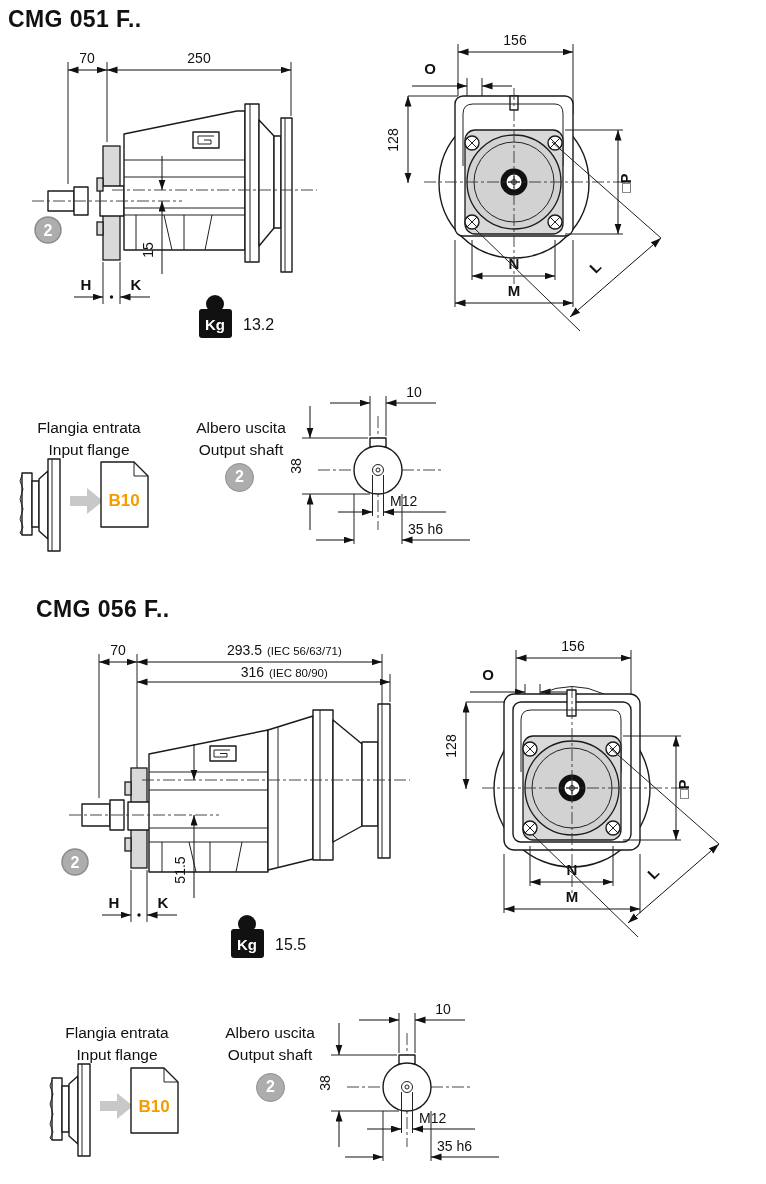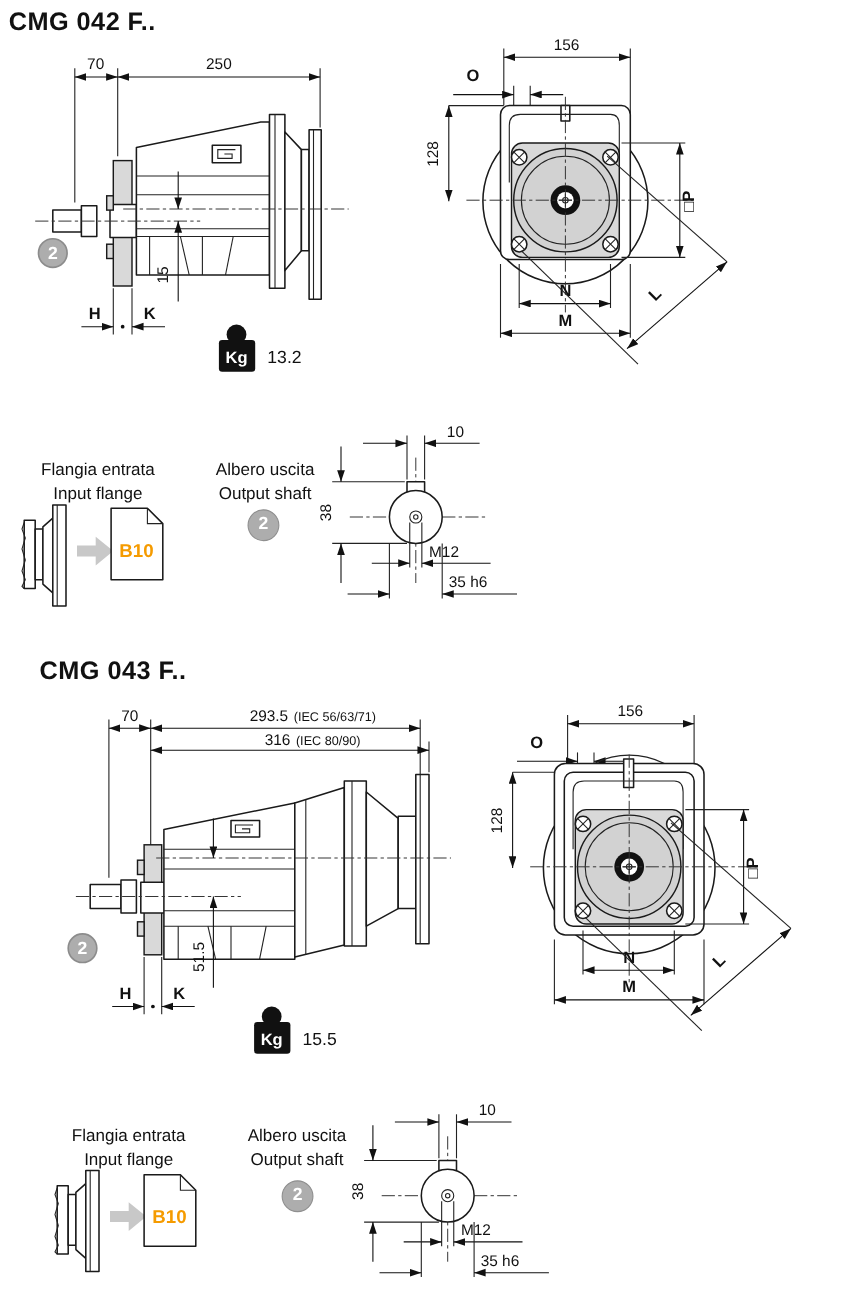--- a/index.html
+++ b/index.html
@@ -26,21 +26,21 @@
   .gry{fill:#d9d9d9;stroke:#1a1a1a;stroke-width:1.3}
   .gry2{fill:#d2d2d2;stroke:#1a1a1a;stroke-width:1.3}
   .tn{fill:none;stroke:#222;stroke-width:1}
   .dm{fill:none;stroke:#111;stroke-width:1}
   .cl{fill:none;stroke:#333;stroke-width:.9;stroke-dasharray:12 3 3 3}
   .blk{fill:#111;stroke:none}
 </style>
 </head>
 <body>
 
-<div class="abs title" style="left:8px;top:6px">CMG 042 F..</div>
+<div class="abs title" style="left:8px;top:6px">CMG 051 F..</div>
 
 <svg style="left:12px;top:42px" width="310" height="312" viewBox="0 0 310 312">
   <defs>
     <marker id="aS1" markerWidth="11" markerHeight="8" refX="10.5" refY="3.5" orient="auto-start-reverse" markerUnits="userSpaceOnUse">
       <path d="M0,0 L10.5,3.5 L0,7 Z" fill="#111"></path>
     </marker>
   </defs>
 
   <line class="tn" x1="56" y1="20" x2="56" y2="142"></line>
   <line class="tn" x1="95" y1="20" x2="95" y2="100"></line>
@@ -236,21 +236,21 @@
   <line class="dm" x1="105.5" y1="130" x2="168" y2="130" marker-start="url(#aO1)"></line>
   <text class="t14" x="112" y="124">M12</text>
 
   <line class="tn" x1="76" y1="112" x2="76" y2="162"></line>
   <line class="tn" x1="124" y1="112" x2="124" y2="162"></line>
   <line class="dm" x1="38" y1="158" x2="76" y2="158" marker-end="url(#aO1)"></line>
   <line class="dm" x1="124" y1="158" x2="192" y2="158" marker-start="url(#aO1)"></line>
   <text class="t14" x="130" y="152">35 h6</text>
 </svg>
 
-<div class="abs title" style="left:36px;top:596px">CMG 043 F..</div>
+<div class="abs title" style="left:36px;top:596px">CMG 056 F..</div>
 
 <svg style="left:14px;top:630px" width="402" height="340" viewBox="0 0 402 340">
   <defs>
     <marker id="aS2" markerWidth="11" markerHeight="8" refX="10.5" refY="3.5" orient="auto-start-reverse" markerUnits="userSpaceOnUse">
       <path d="M0,0 L10.5,3.5 L0,7 Z" fill="#111"></path>
     </marker>
   </defs>
 
   <line class="tn" x1="85" y1="24" x2="85" y2="168"></line>
   <line class="tn" x1="123" y1="24" x2="123" y2="150"></line>

